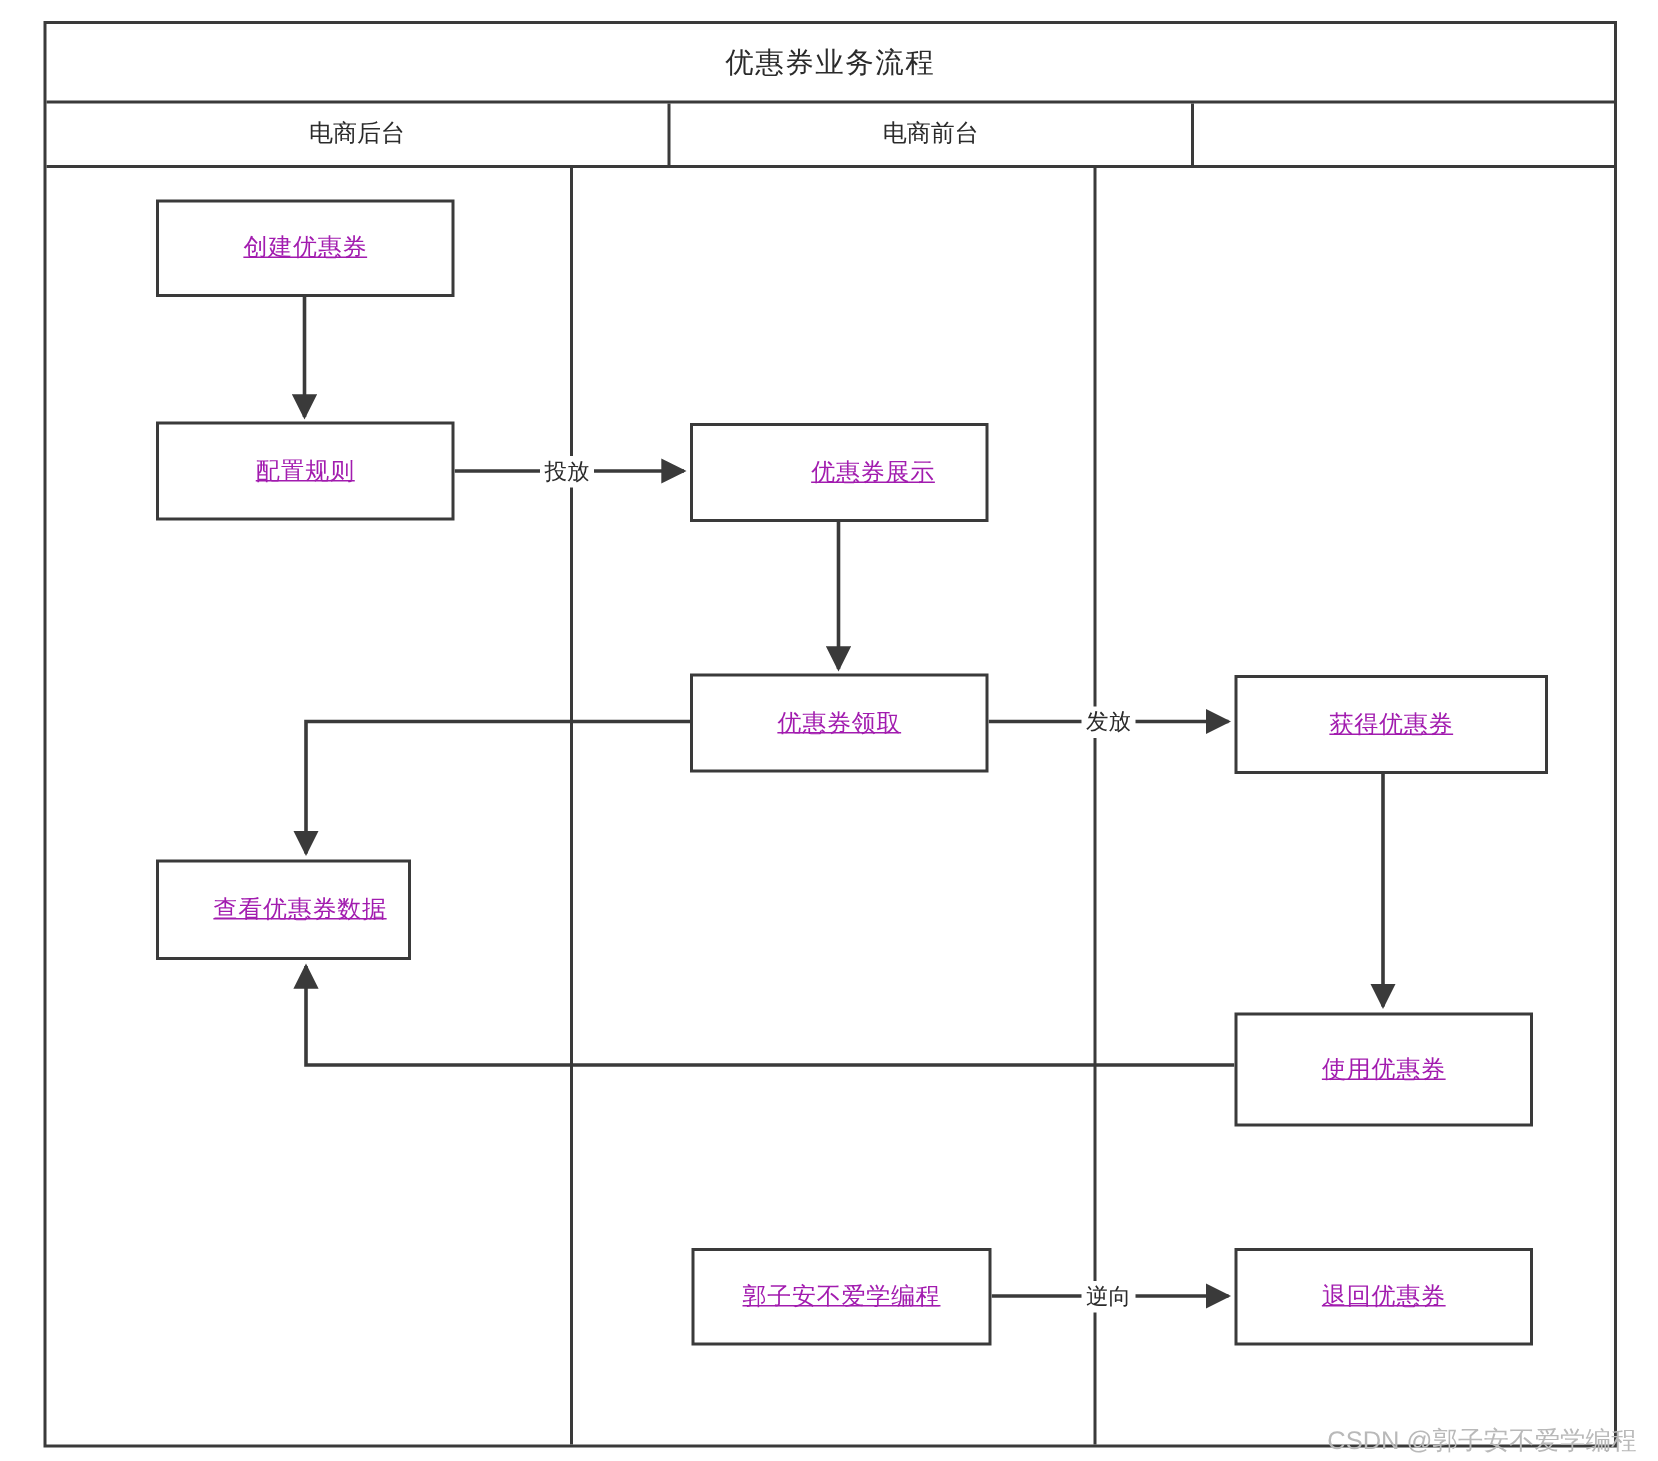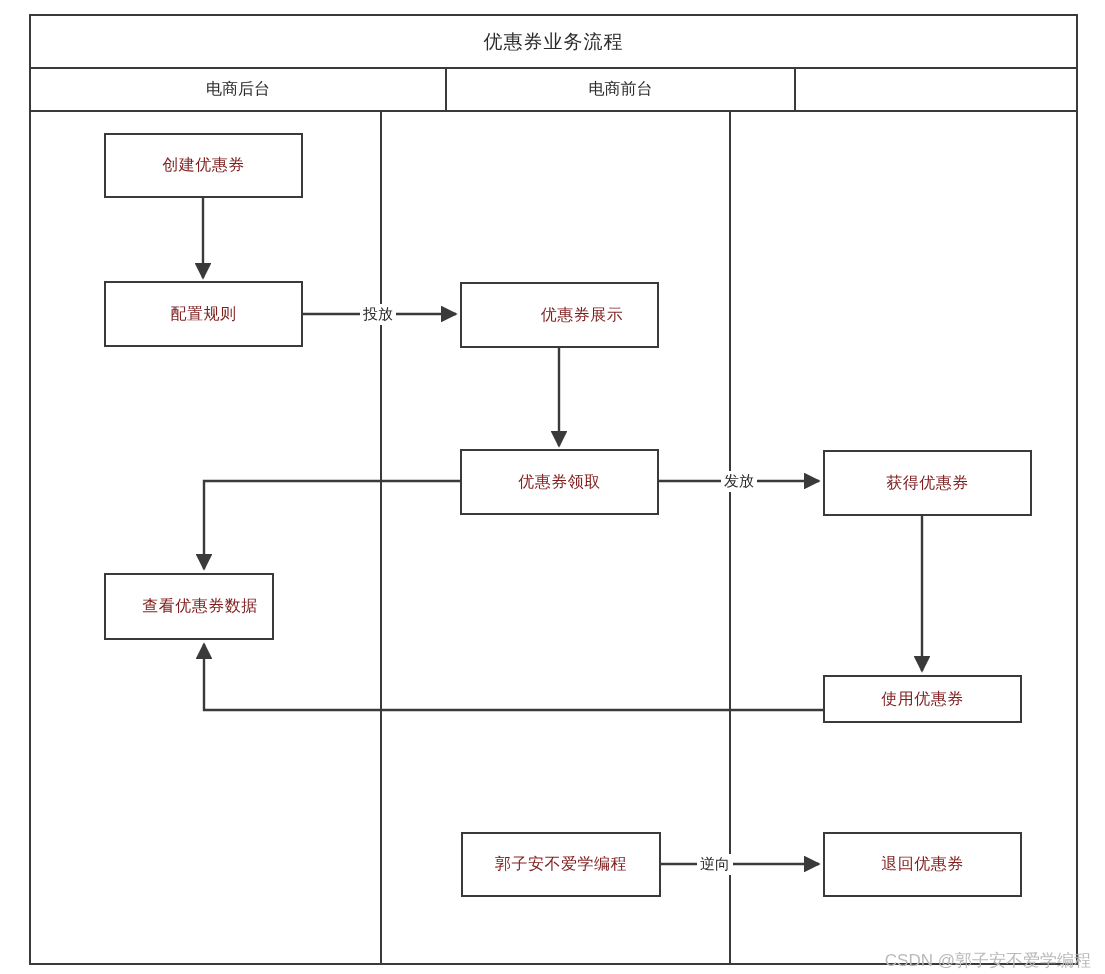--- a/index.html
+++ b/index.html
@@ -89,23 +89,24 @@
     border: 2px solid #3a3a3a;
     background: #ffffff;
     box-sizing: border-box;
     display: flex;
     align-items: center;
     justify-content: center;
     z-index: 5;
   }
   .node span {
     font-size: 16px;
-    color: #7f1d1d;
+    color: #a21caf;
     letter-spacing: 0.5px;
     white-space: nowrap;
+    text-decoration: underline;
   }
 
   
   #links {
     position: absolute;
     left: 0;
     top: 0;
     width: 1105px;
     height: 974px;
     z-index: 3;
@@ -199,30 +200,30 @@
   </div>
 
   <div class="node" style="left:104px; top:573px; width:170px; height:67px;padding-left:22px;">
     <span>查看优惠券数据</span>
   </div>
 
   <div class="node" style="left:823px; top:450px; width:209px; height:66px;">
     <span>获得优惠券</span>
   </div>
 
-  <div class="node" style="left:823px; top:675px; width:199px; height:48px;">
+  <div class="node" style="left:823px; top:675px; width:199px; height:76px;">
     <span>使用优惠券</span>
   </div>
 
   <div class="node" style="left:461px; top:832px; width:200px; height:65px;">
     <span>郭子安不爱学编程</span>
   </div>
 
   <div class="node" style="left:823px; top:832px; width:199px; height:65px;">
     <span>退回优惠券</span>
   </div>
 
   <div class="edge-label" style="left:360px; top:304px;">投放</div>
   <div class="edge-label" style="left:721px; top:471px;">发放</div>
-  <div class="edge-label" style="left:697px; top:854px;">逆向</div>
+  <div class="edge-label" style="left:721px; top:854px;">逆向</div>
 
   <div class="watermark">CSDN @郭子安不爱学编程</div>
 </div>
 
 </body></html>

